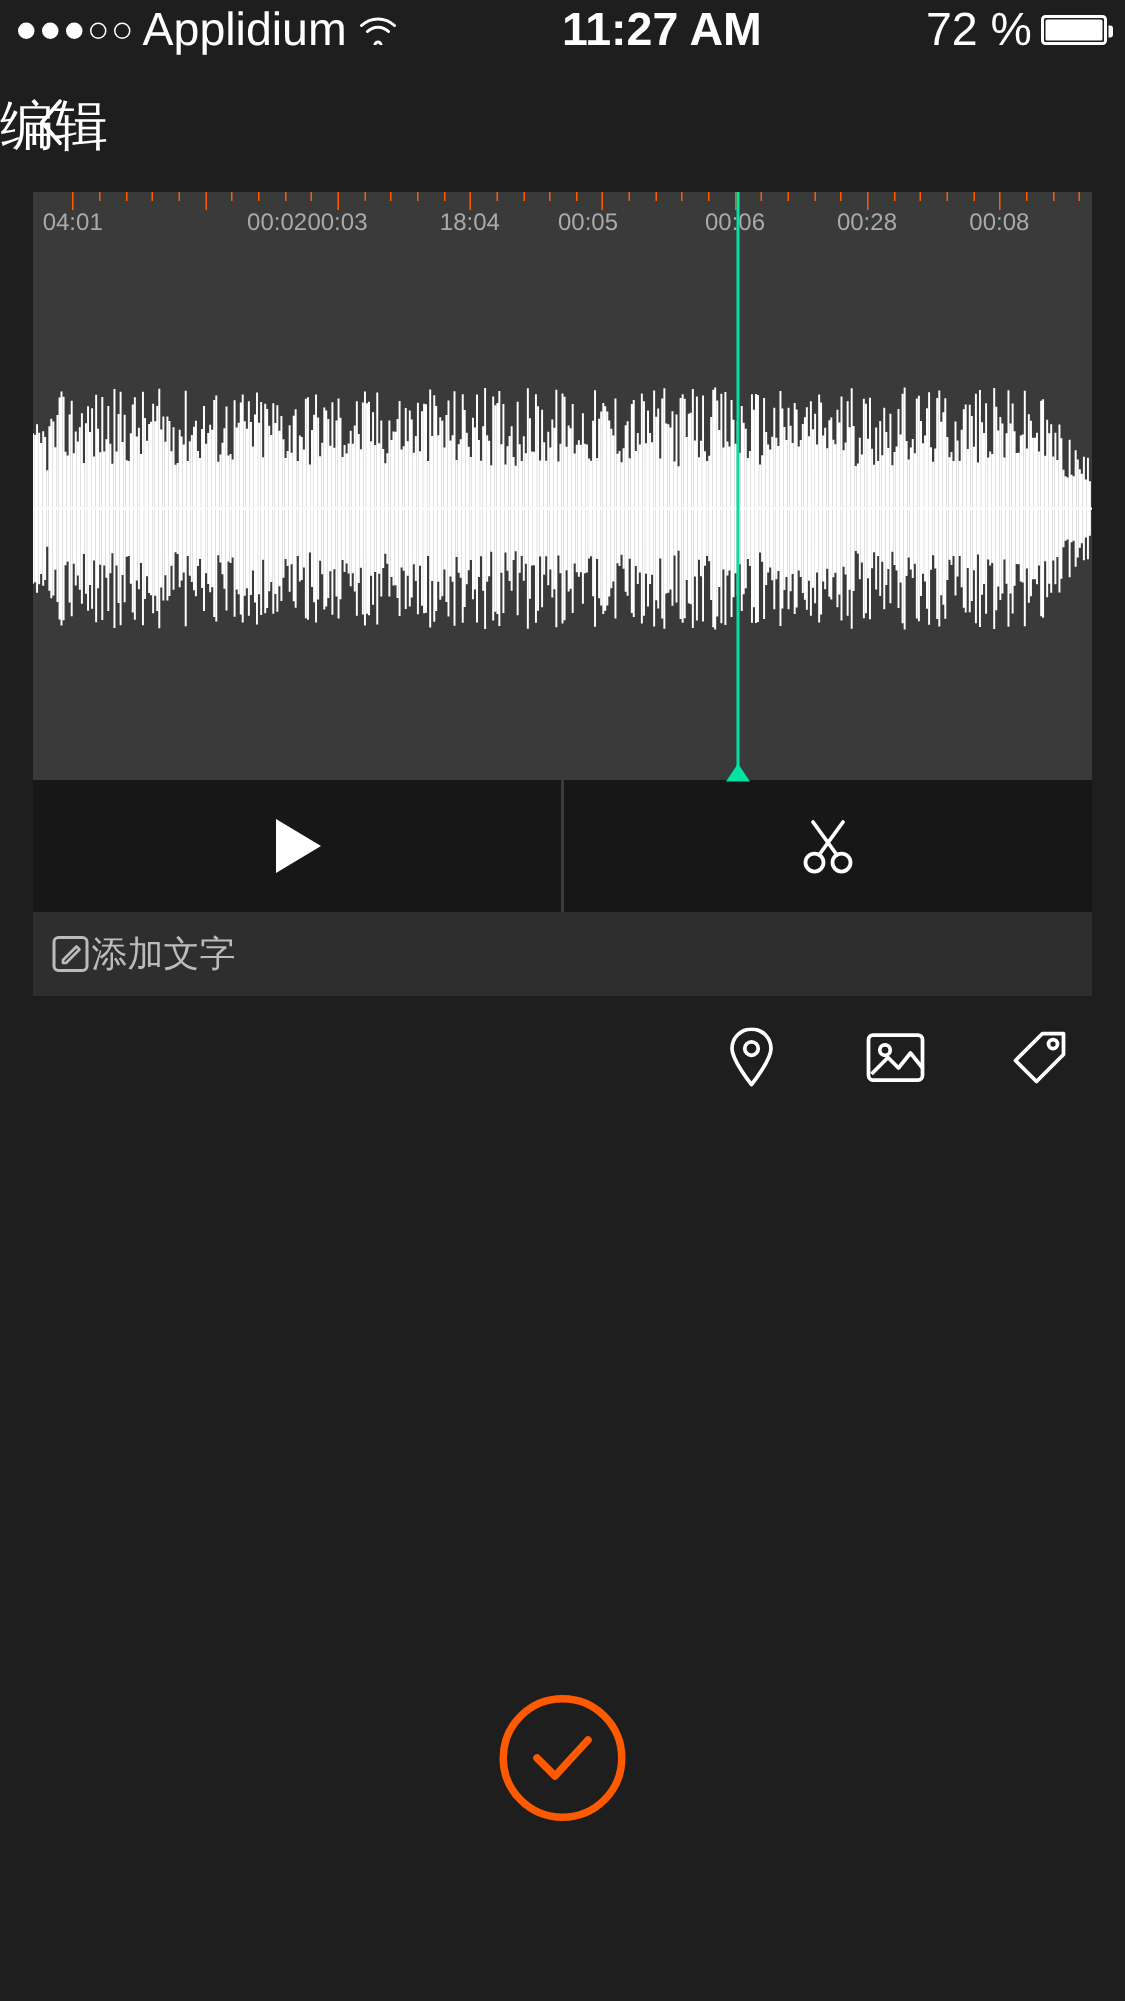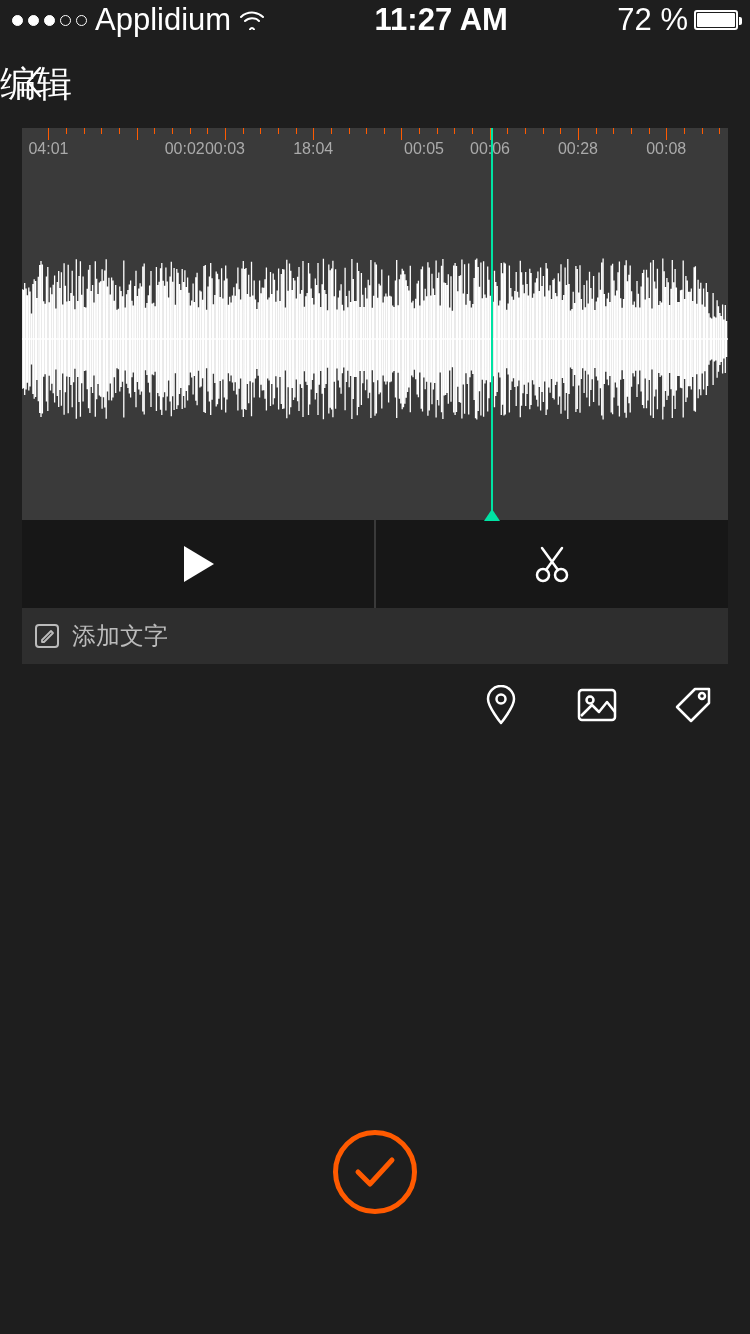--- a/index.html
+++ b/index.html
@@ -22,21 +22,21 @@
   .ruler-tick.major { height: 12px; }
   .ruler-tick.minor { height: 6px; }
   .ruler-label { position:absolute; top: 12px; font-size: 16px; color: #aaa; transform: translateX(-50%); }
   .waveform-area { height: 362px; background: #3a3a3a; position:relative; display:flex; align-items:center; }
   .waveform-svg { width:100%; height: 170px; }
   .playhead { position:absolute; top:0; bottom:0; width:2px; background:#00e3a4; }
   .playhead::after { content:''; position:absolute; bottom:-1px; left:50%; transform:translateX(-50%); width:0; height:0; border-left:8px solid transparent; border-right:8px solid transparent; border-bottom:12px solid #00e3a4; }
   .controls { display:flex; height: 88px; background: #1e1e1e; }
   .control-btn { flex:1; display:flex; align-items:center; justify-content:center; background:#171717; }
   .control-btn:first-child { border-right: 2px solid #3a3a3a; }
-  .text-row { height: 56px; background: #2e2e2e; display:flex; align-items:center; padding: 0 12px; gap: 12px; color: #bbb; font-size: 24px; }
+  .text-row { height: 56px; background: #2e2e2e; display:flex; align-items:center; padding: 0 12px; gap: 1px; color: #bbb; font-size: 24px; }
   .meta-row { display:flex; justify-content:flex-end; gap: 50px; padding: 18px 34px 0 0; }
   .meta-btn { width: 46px; height: 46px; display:flex; align-items:center; justify-content:center; }
   .confirm-zone { position:absolute; bottom: 120px; left:0; right:0; display:flex; justify-content:center; }
   .confirm-btn { width: 84px; height: 84px; border-radius: 50%; border: 5px solid #ff5a00; display:flex; align-items:center; justify-content:center; }
 </style>
 </head>
 <body>
 
 <div class="status-bar">
   <div class="status-left">
@@ -93,21 +93,21 @@
       <div class="ruler-tick minor" style="left: 238.275px;"></div>
       <div class="ruler-tick minor" style="left: 255.925px;"></div>
       <div class="ruler-tick minor" style="left: 273.575px;"></div>
       <div class="ruler-tick major" style="left: 291.225px;"></div>
       <div class="ruler-label" style="left: 291.225px;">18:04</div>
       <div class="ruler-tick minor" style="left: 308.875px;"></div>
       <div class="ruler-tick minor" style="left: 326.525px;"></div>
       <div class="ruler-tick minor" style="left: 344.175px;"></div>
       <div class="ruler-tick minor" style="left: 361.825px;"></div>
       <div class="ruler-tick major" style="left: 379.475px;"></div>
-      <div class="ruler-label" style="left: 402px;">00:05</div>
+      <div class="ruler-label" style="left: 370px;">00:05</div>
       <div class="ruler-tick minor" style="left: 397.125px;"></div>
       <div class="ruler-tick minor" style="left: 414.775px;"></div>
       <div class="ruler-tick minor" style="left: 432.425px;"></div>
       <div class="ruler-tick minor" style="left: 450.075px;"></div>
       <div class="ruler-tick major" style="left: 467.725px;"></div>
       <div class="ruler-label" style="left: 468px; text-align: right;">00:06</div>
       <div class="ruler-tick minor" style="left: 485.375px;"></div>
       <div class="ruler-tick minor" style="left: 503.025px;"></div>
       <div class="ruler-tick minor" style="left: 520.675px;"></div>
       <div class="ruler-tick minor" style="left: 538.325px;"></div>

